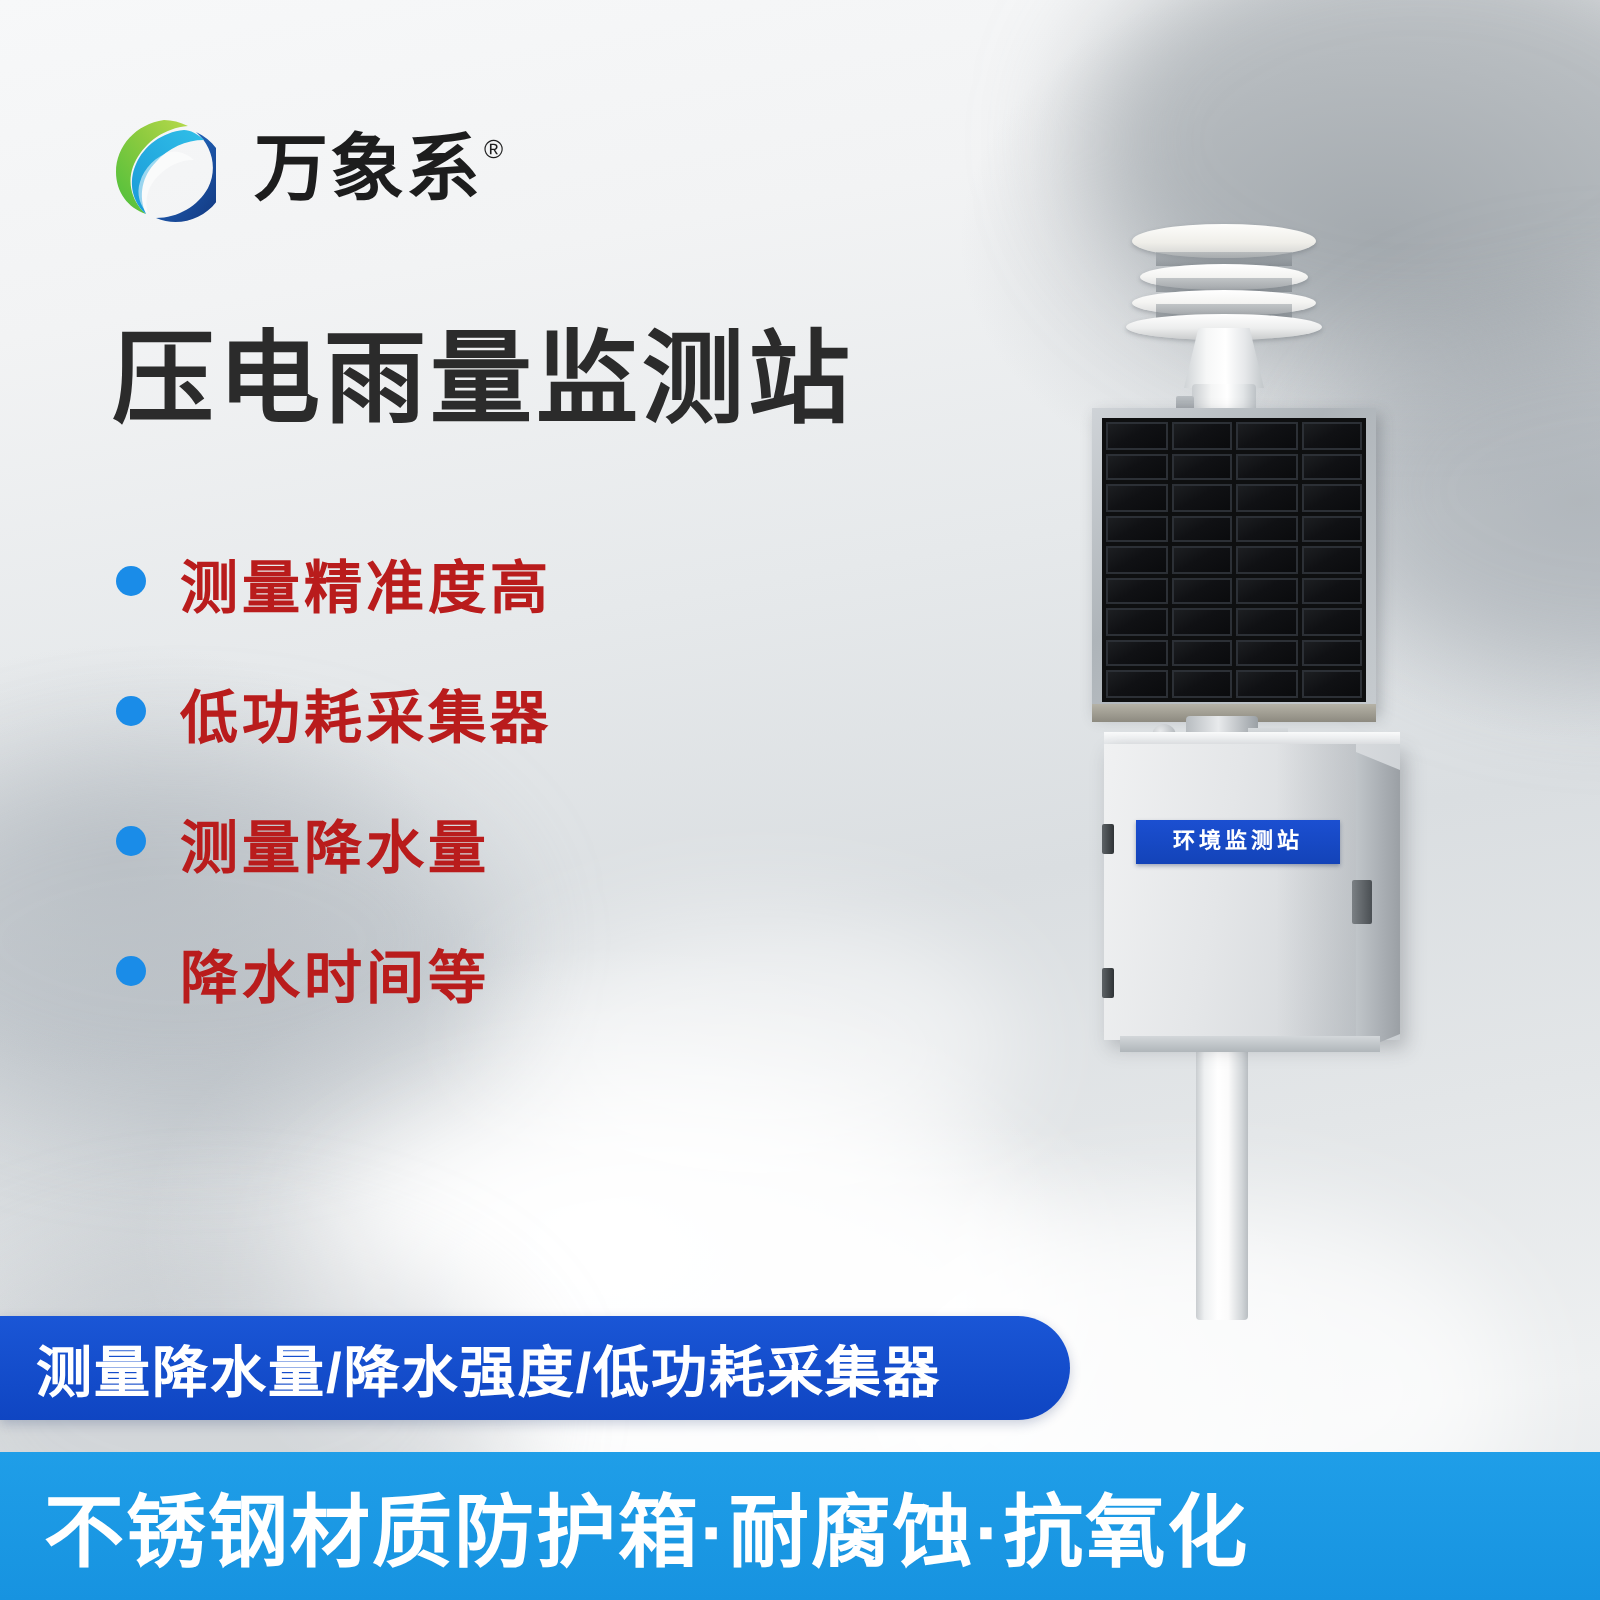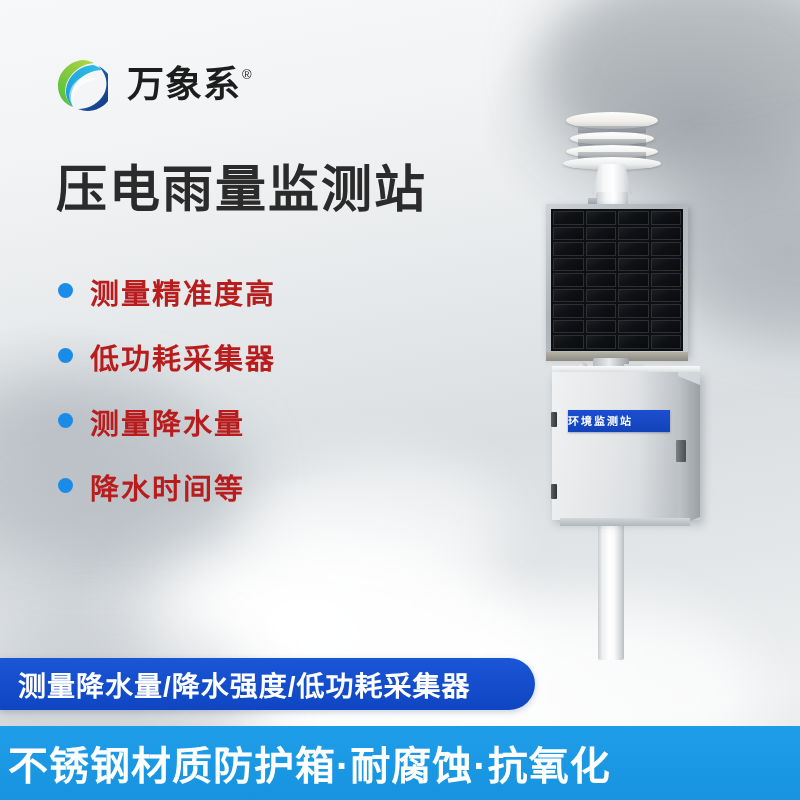--- a/index.html
+++ b/index.html
@@ -104,21 +104,21 @@
     box-shadow:3px 4px 9px rgba(60,66,72,.28);}
   .enclosure-top{position:absolute;left:62px;top:266px;width:148px;height:8px;
     background:linear-gradient(180deg,#fafbfb,#dde0e3);}
   .enclosure-side{position:absolute;left:188px;top:276px;width:22px;height:150px;
     background:linear-gradient(90deg,#c0c5c9,#a9aeb3 60%,#9ba0a5);
     clip-path:polygon(0 0,100% 6%,100% 94%,0 100%);}
   .enclosure-shadowband{position:absolute;left:148px;top:272px;width:40px;height:148px;
     background:linear-gradient(90deg,rgba(140,146,152,0),rgba(140,146,152,.30));}
   .box-label{position:absolute;left:78px;top:310px;width:102px;height:22px;
     background:linear-gradient(180deg,#1b4fd1,#1343b8);display:flex;align-items:center;
-    justify-content:flex-start;box-shadow:0 1px 2px rgba(20,40,90,.35);}
+    justify-content:center;box-shadow:0 1px 2px rgba(20,40,90,.35);}
   .box-label-text{color:#ffffff;font-size:11px;font-weight:bold;letter-spacing:2px;
     white-space:nowrap;line-height:1;}
   .hinge{position:absolute;width:6px;height:15px;background:linear-gradient(90deg,#5d6266,#2f3336);border-radius:1px;}
   .hinge-top{left:61px;top:312px;}
   .hinge-bot{left:61px;top:384px;}
   .latch{position:absolute;left:186px;top:340px;width:10px;height:22px;
     background:linear-gradient(90deg,#7b8084,#4a4f53);border-radius:1px;}
   .enclosure-foot{position:absolute;left:70px;top:418px;width:130px;height:8px;
     background:linear-gradient(180deg,#d3d7da,#b0b6ba);}
 
@@ -127,21 +127,21 @@
     background:linear-gradient(180deg,#1a56d6,#0f45c2);
     border-top-right-radius:26px;border-bottom-right-radius:26px;
     display:flex;align-items:center;box-shadow:0 2px 6px rgba(20,40,100,.22);}
   .pill-text{color:#ffffff;font-size:28px;font-weight:bold;letter-spacing:1px;
     margin-left:18px;white-space:nowrap;}
 
   
   .bottombar{position:absolute;left:0;top:726px;width:800px;height:74px;
     background:linear-gradient(180deg,#1f9ee8,#1793e0);display:flex;align-items:center;}
   .bottombar-text{color:#ffffff;font-size:40px;font-weight:bold;letter-spacing:1px;
-    margin-left:8px;white-space:nowrap;}
+    margin-left:22px;white-space:nowrap;}
 </style>
 </head>
 <body>
 
 <div class="poster">
 
   <div class="sky">
     <div class="cloud c1"></div>
     <div class="cloud c2"></div>
     <div class="cloud c3"></div>

